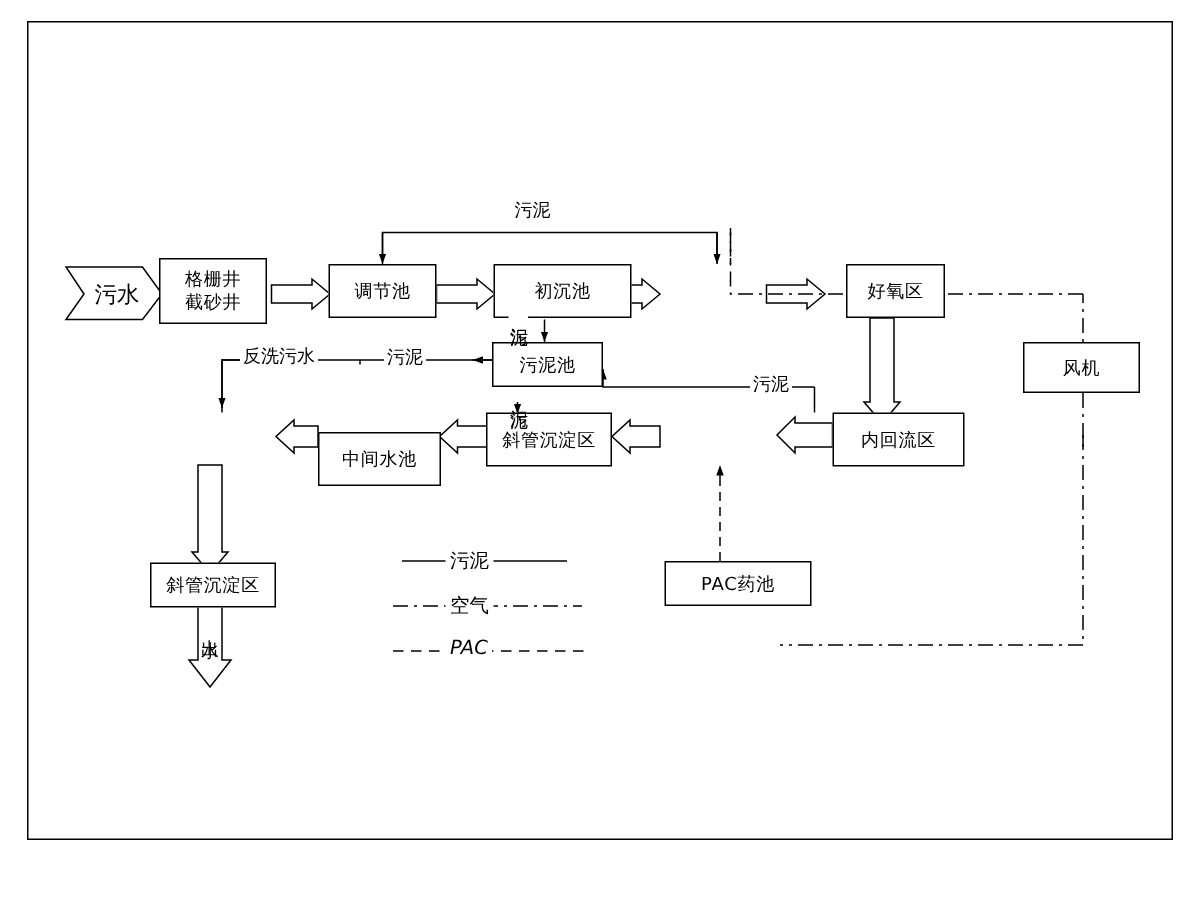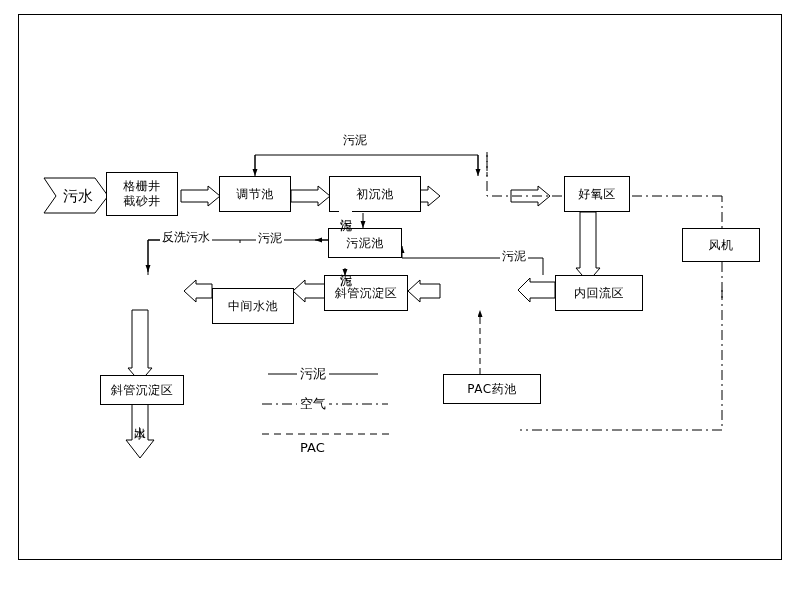--- a/index.html
+++ b/index.html
@@ -195,15 +195,15 @@
   <div class="label" style="left:256px; top:232px;">污泥</div>
 
   <div class="label" style="left:500px; top:250px;">污泥</div>
 
   <div class="label vert" style="left:339px; top:207px;">污泥</div>
 
   <div class="label vert" style="left:339px; top:262px;">污泥</div>
 
   <div class="legend-label" style="left:297px; top:365px;">污泥</div>
   <div class="legend-label" style="left:297px; top:395px;">空气</div>
-  <div class="legend-label" style="left:297px; top:440px;">PAC</div>
+  <div class="legend-label" style="left:297px; top:425px;font-style:italic;">PAC</div>
 
 </div>
 
 </body></html>

